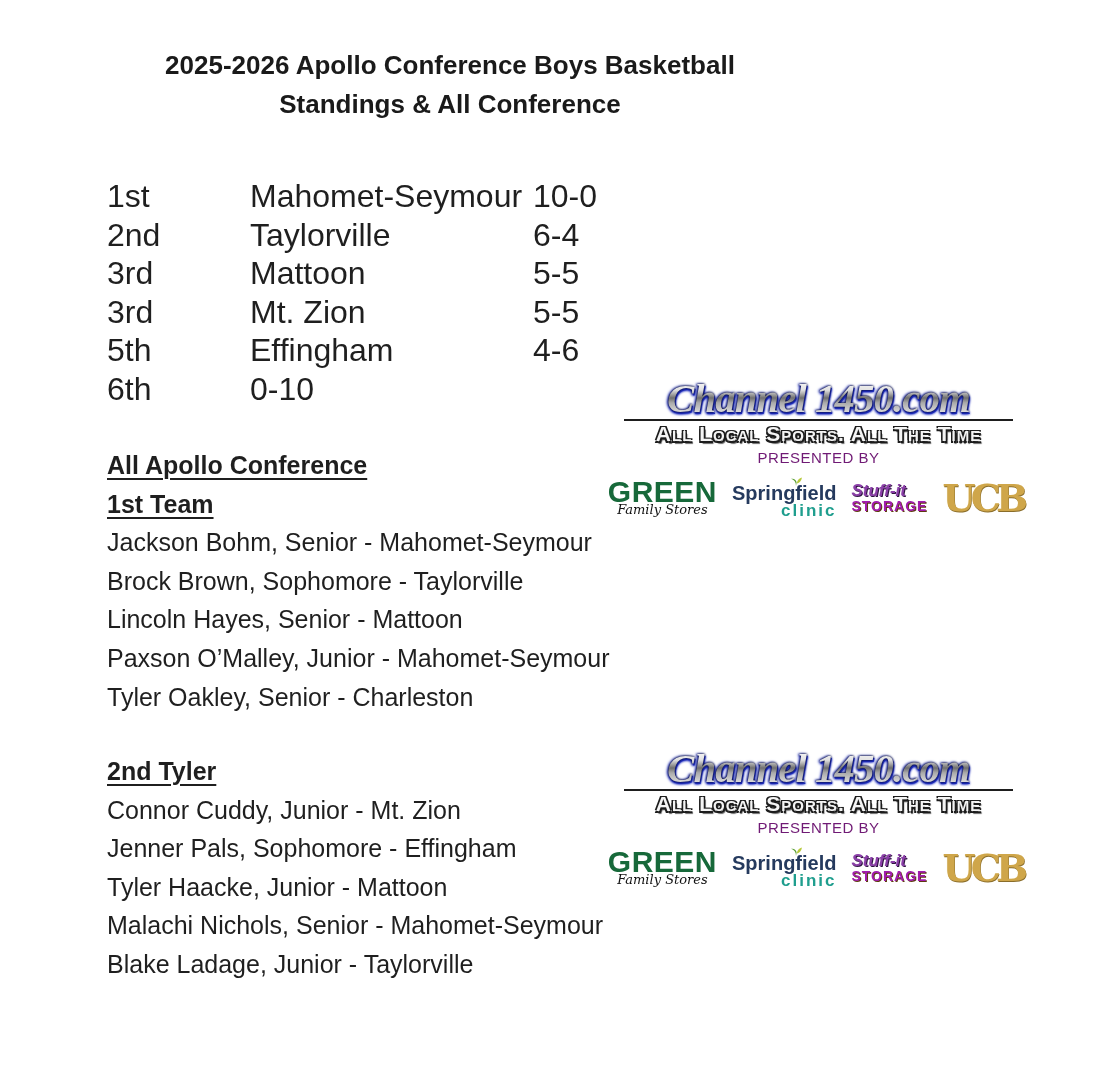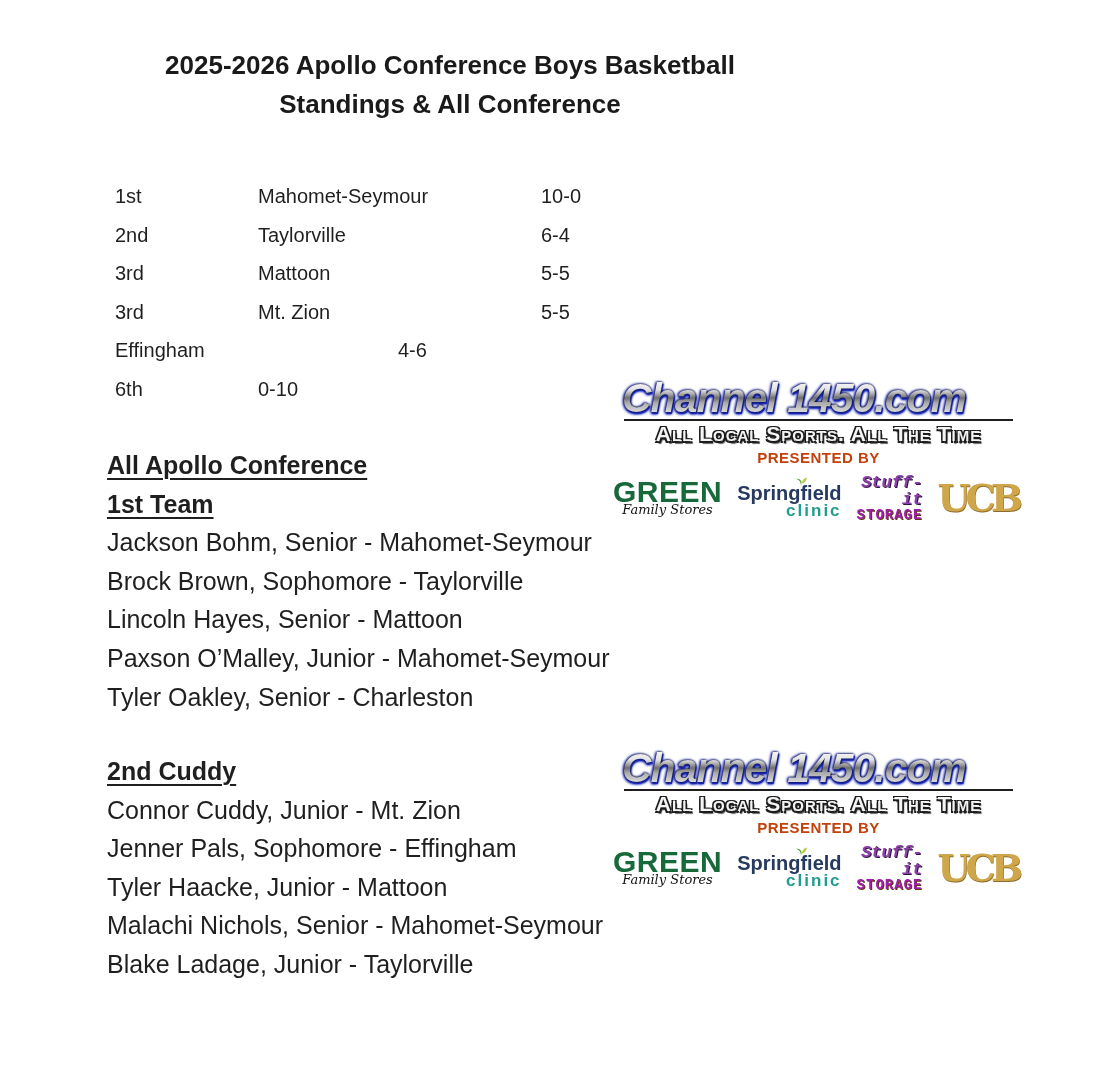--- a/index.html
+++ b/index.html
@@ -2,68 +2,68 @@
 <html><head>
 <meta charset="utf-8">
 <style>
   * { margin:0; padding:0; box-sizing:border-box; }
   html,body { width:1120px; height:1080px; background:#ffffff; overflow:hidden; }
   body { font-family:"Liberation Sans", sans-serif; color:#1f1f1f; position:relative; }
 
   .page-title { position:absolute; top:46px; left:0; width:900px; text-align:center;
                 font-size:26px; font-weight:bold; line-height:38.5px; color:#1a1a1a; }
 
-  .standings { position:absolute; left:115px; top:177px; font-size:20px; line-height:38.6px; }
+  .standings { position:absolute; left:107px; top:177px; font-size:32px; line-height:38.6px; }
   .standings-row { display:flex; }
   .rank-cell { width:143px; }
   .team-cell { width:283px; }
   .record-cell { }
 
   .conference-section { position:absolute; left:107px; top:446px; font-size:25px; line-height:38.6px; }
   .second-team-section { position:absolute; left:107px; top:752px; font-size:25px; line-height:38.6px; }
   .section-heading { font-weight:bold; text-decoration:underline; text-decoration-thickness:2px; text-underline-offset:4px; }
 
   
   .sponsor-block { position:absolute; left:622px; width:393px; }
   .sponsor-block.first  { top:378px; }
   .sponsor-block.second { top:748px; }
 
-  .brand-row { text-align:left; line-height:40px; height:40px; white-space:nowrap; }
+  .brand-row { text-align:center; line-height:40px; height:40px; white-space:nowrap;font-family:Liberation Serif, serif; }
   .brand-text {
     display:inline-block;
     font-style:italic; font-weight:900; font-size:41px; letter-spacing:-1px;
     background:linear-gradient(180deg,#ffffff 0%,#e2e2e2 30%,#6f6f6f 50%,#aaaaaa 62%,#f8f8f8 100%);
     -webkit-background-clip:text; background-clip:text; color:transparent;
     filter: drop-shadow(0 0 1px #000) drop-shadow(1px 2px 0 #1c2bbf) drop-shadow(-1px 0 1px #1c2bbf);
   }
   .brand-rule { height:2px; background:#1e1e1e; margin:1px 2px 2px 2px; }
   .tagline-row { text-align:center; white-space:nowrap; line-height:22px; }
   .tagline {
     display:inline-block;
     font-variant:small-caps; font-weight:800; font-size:21px; letter-spacing:1px;
     color:#f4f4f4;
     text-shadow:-1.5px -1.5px 0 #1c1c1c, 1.5px -1.5px 0 #1c1c1c, -1.5px 1.5px 0 #1c1c1c,
                  1.5px 1.5px 0 #1c1c1c, 2px 3px 1px #666;
   }
-  .presented-row { text-align:center; font-size:15px; letter-spacing:0.5px; color:#c2410c;
-                   line-height:18px; margin-top:2px; font-weight:700; }
+  .presented-row { text-align:center; font-size:15px; letter-spacing:0.5px; color:#701a75;
+                   line-height:18px; margin-top:2px; font-weight:400; }
 
   .sponsors-row { display:flex; align-items:center; justify-content:center; gap:15px; margin-top:5px; height:52px; }
 
   .sp-green .sp-name { font-size:30px; font-weight:800; color:#17693a; line-height:26px; letter-spacing:0.5px;text-align:right; }
   .sp-green .sp-sub  { font-family:"DejaVu Serif", serif; font-style:italic; font-size:13px;
                        color:#111; text-align:center; margin-top:-3px; }
 
   .sp-spring { position:relative; padding-top:8px; }
   .sp-spring .leaf { position:absolute; top:-2px; left:58px; }
   .sp-spring .sp-name { font-size:20px; font-weight:600; color:#253a5e; line-height:20px;text-align:center; }
   .sp-spring .sp-sub  { font-size:17px; font-weight:600; color:#1f9e8e; text-align:right;
                         margin-top:-2px; letter-spacing:2px; }
 
-  .sp-stuffit { text-align:right;font-family:Liberation Mono, monospace; }
+  .sp-stuffit { text-align:left; }
   .sp-stuffit .sp-name { font-size:17px; font-weight:800; font-style:italic; color:#8b3fa8;
                          line-height:17px; text-shadow:1px 1px 0 #2e1440, -0.5px -0.5px 0 #f0e6f5; }
   .sp-stuffit .sp-sub  { font-size:14px; font-weight:800; color:#a21caf; letter-spacing:1px;
                          line-height:15px; text-shadow:1px 1px 0 #5e3b10; }
 
   .sp-ucb .sp-name { font-family:"DejaVu Serif", serif; font-size:38px; font-weight:700;
                      color:#cfa64a; letter-spacing:-0.13em; line-height:40px;
                      text-shadow:0.5px 0.5px 0 #8a6d2a, -0.5px -0.5px 0 #fdf6e0; padding-right:6px; }
 </style>
 </head>
@@ -89,41 +89,42 @@
     <span class="rank-cell">3rd</span>
     <span class="team-cell">Mattoon</span>
     <span class="record-cell">5-5</span>
   </div>
   <div class="standings-row">
     <span class="rank-cell">3rd</span>
     <span class="team-cell">Mt. Zion</span>
     <span class="record-cell">5-5</span>
   </div>
   <div class="standings-row">
+    <span class="rank-cell">5th</span>
     <span class="team-cell">Effingham</span>
     <span class="record-cell">4-6</span>
   </div>
   <div class="standings-row">
     <span class="rank-cell">6th</span>
     <span class="record-cell">0-10</span>
   </div>
 </div>
 
 <div class="conference-section">
   <div class="section-heading">All Apollo Conference</div>
   <div class="section-heading">1st Team</div>
   <div>Jackson Bohm, Senior - Mahomet-Seymour</div>
   <div>Brock Brown, Sophomore - Taylorville</div>
   <div>Lincoln Hayes, Senior - Mattoon</div>
   <div>Paxson O’Malley, Junior - Mahomet-Seymour</div>
   <div>Tyler Oakley, Senior - Charleston</div>
 </div>
 
 <div class="second-team-section">
-  <div class="section-heading">2nd Cuddy</div>
+  <div class="section-heading">2nd Tyler</div>
   <div>Connor Cuddy, Junior - Mt. Zion</div>
   <div>Jenner Pals, Sophomore - Effingham</div>
   <div>Tyler Haacke, Junior - Mattoon</div>
   <div>Malachi Nichols, Senior - Mahomet-Seymour</div>
   <div>Blake Ladage, Junior - Taylorville</div>
 </div>
 
 <div class="sponsor-block first">
   <div class="brand-row">
     <span class="brand-text">Channel 1450.com</span>

